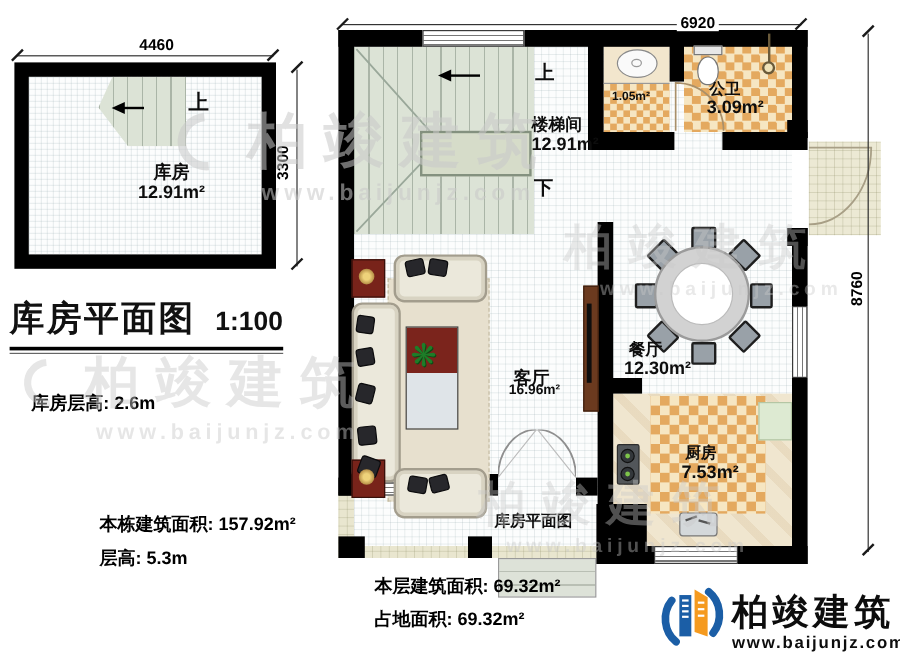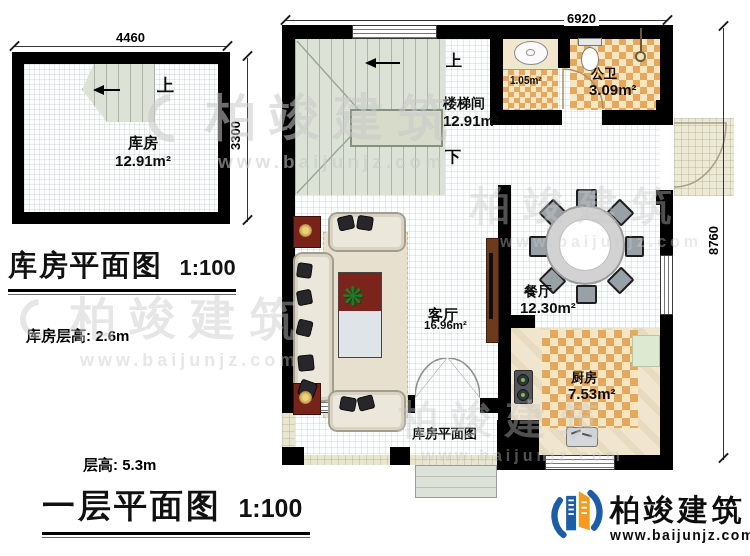--- a/index.html
+++ b/index.html
@@ -72,27 +72,24 @@
   <div class="dimlbl" style="left:218px;top:128px;transform:rotate(-90deg);background:transparent">3300</div>
 
   <div class="a" style="left:8px;top:246px;z-index:12">
     <span style="font-size:29px;font-weight:bold;letter-spacing:2px">库房平面图</span>
     <span style="font-size:22px;font-weight:bold;margin-left:12px">1:100</span>
     <div style="height:3px;background:#000;margin-top:3px;width:228px"></div>
     <div style="height:1px;background:#666;margin-top:2px;width:228px"></div>
   </div>
   <div class="note" style="left:26px;top:327px">库房层高: 2.6m</div>
 
+  <div class="note" style="left:83px;top:428px">本栋建筑面积: 157.92m²</div>
   <div class="note" style="left:83px;top:456px">层高: 5.3m</div>
-  <div class="a" style="left:42px;top:484px;z-index:12">
-    <span style="font-size:33px;font-weight:bold;letter-spacing:3px">一层平面图</span>
-    <span style="font-size:25px;font-weight:bold;margin-left:12px">1:100</span>
-    <div style="height:3px;background:#000;margin-top:3px;width:268px"></div>
-    <div style="height:1px;background:#666;margin-top:2px;width:268px"></div>
-  </div>
+  <div class="note" style="left:312px;top:479px">本层建筑面积: 69.32m²</div>
+  <div class="note" style="left:312px;top:507px">占地面积: 69.32m²</div>
 
   <div class="a" style="left:548px;top:486px;z-index:12">
     <svg width="58" height="56" viewBox="0 0 64 60">
       <path d="M17 53 A24 26 0 0 1 13 15" fill="none" stroke="#1b5ea6" stroke-width="7" stroke-linecap="round"></path>
       <path d="M47 7 A24 26 0 0 1 51 45" fill="none" stroke="#1b5ea6" stroke-width="7" stroke-linecap="round"></path>
       <rect x="20" y="10" width="11" height="38" fill="#1b5ea6"></rect>
       <g fill="#fff">
           <rect x="22.5" y="14" width="6" height="2"></rect>
           <rect x="22.5" y="19" width="6" height="2"></rect>
         <rect x="22.5" y="24" width="6" height="2"></rect>

